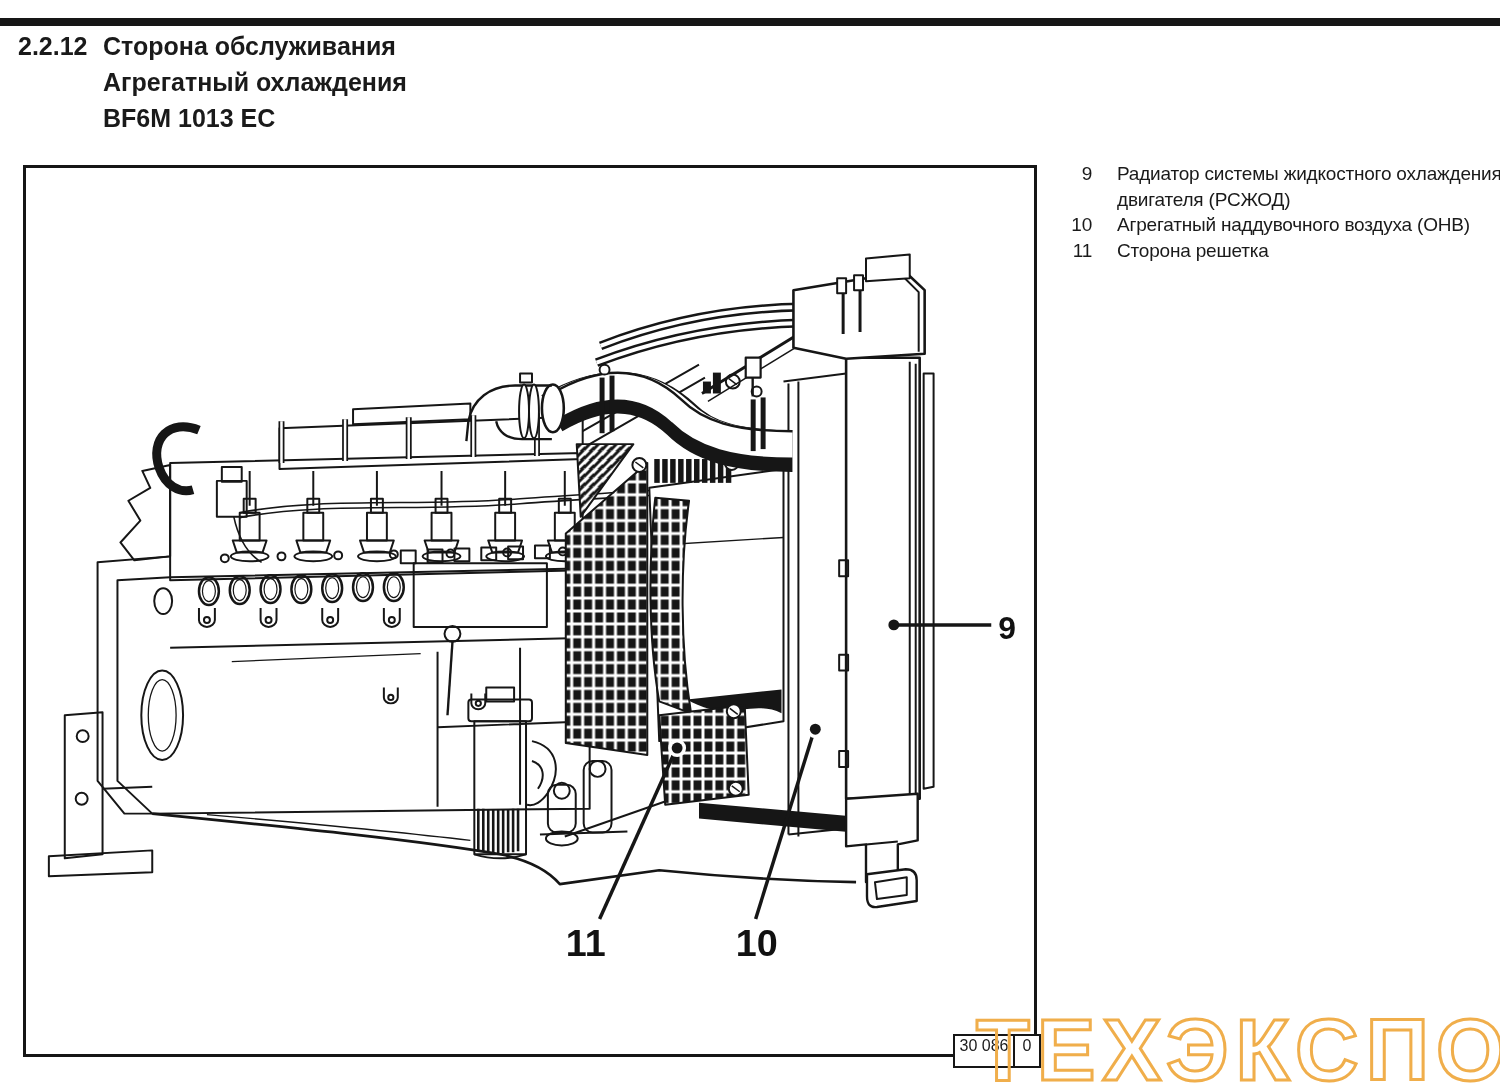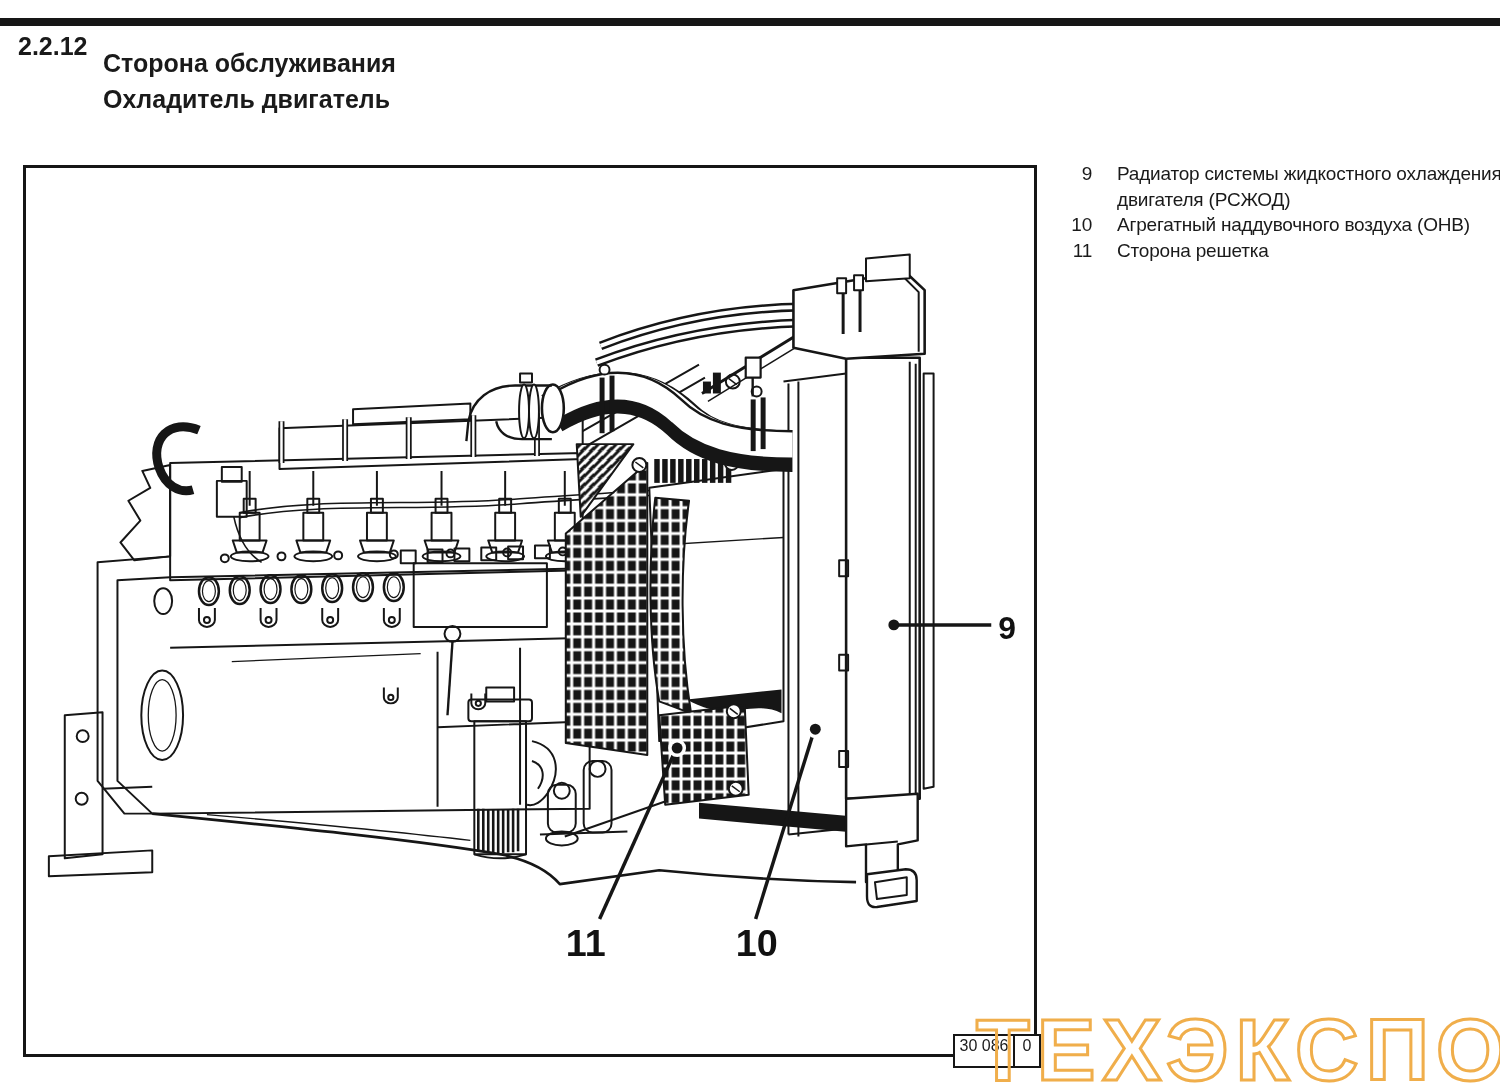--- a/index.html
+++ b/index.html
@@ -5,21 +5,21 @@
   * { margin:0; padding:0; box-sizing:border-box; }
   html,body { width:1500px; height:1086px; background:#fff; overflow:hidden;
               font-family:"Liberation Sans", sans-serif; color:#1a1a1a; }
   .page { position:relative; width:1500px; height:1086px; background:#fff; overflow:hidden; }
 
   .top-rule { position:absolute; left:0; top:18px; width:1500px; height:8px; background:#161616; }
 
   .header { position:absolute; left:18px; top:28px; }
   .header .row { display:flex; }
   .section-num { font-weight:bold; font-size:25px; line-height:36px; width:85px; }
-  .title-lines { font-weight:bold; font-size:25px; line-height:36px;margin-top:17px; }
+  .title-lines { font-weight:bold; font-size:25px; line-height:36px; }
 
   .legend { position:absolute; left:1066px; top:161px; width:460px; font-size:19px; line-height:25.5px; letter-spacing:-0.2px; }
   .legend-item { display:flex; }
   .legend-num { width:26px; text-align:right; flex:0 0 26px; }
   .legend-txt { margin-left:25px; }
   .legend-line { white-space:nowrap; }
 
   .figure-frame { position:absolute; left:23px; top:165px; width:1014px; height:892px;
                   border:3px solid #161616; background:#fff; }
   .figure-frame svg { position:absolute; left:0; top:0; width:100%; height:100%; }
@@ -41,21 +41,22 @@
 
 <div class="page">
 
   <div class="top-rule"></div>
 
   <div class="header">
     <div class="row">
       <div class="section-num">2.2.12</div>
       <div class="title-lines">
         <div>Сторона обслуживания</div>
-        <div>Охладитель двигатель</div>
+        <div>Агрегатный охлаждения</div>
+        <div>BF6M 1013 EC</div>
       </div>
     </div>
   </div>
 
   <div class="legend">
     <div class="legend-item">
       <div class="legend-num">9</div>
       <div class="legend-txt">
         <div class="legend-line">Радиатор системы жидкостного охлаждения</div>
         <div class="legend-line">двигателя (РСЖОД)</div>

